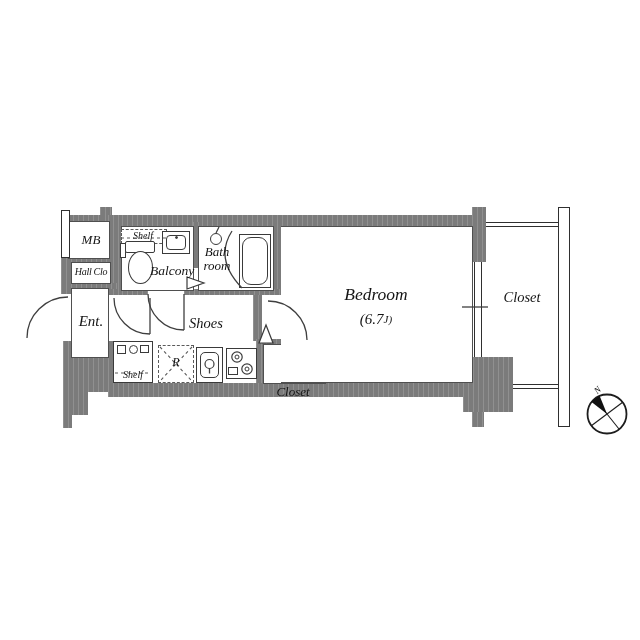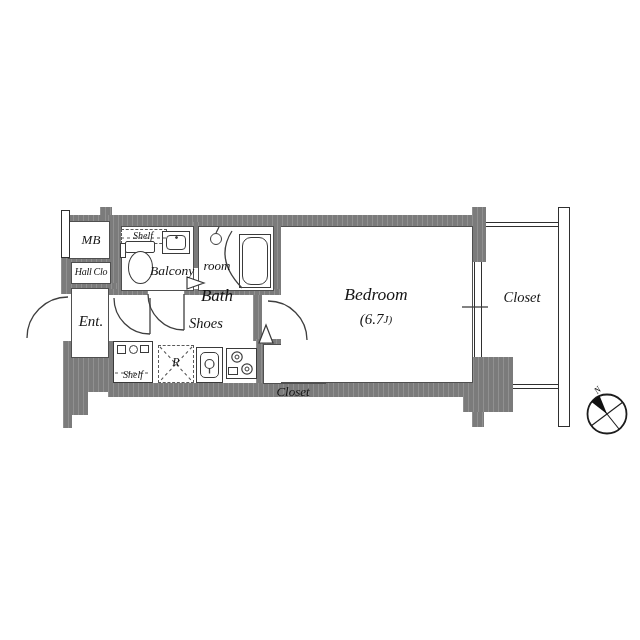--- a/index.html
+++ b/index.html
@@ -115,21 +115,21 @@
     <circle cx="247" cy="369" r="2" fill="none" stroke="#3a3a3a" stroke-width="1"></circle>
     <circle cx="209.5" cy="364" r="4.5" fill="none" stroke="#3a3a3a" stroke-width="1.2"></circle>
     <line x1="209.5" y1="368.5" x2="209.5" y2="373.5"></line>
   </svg>
 
   <div class="lbl" style="left:66px;top:232px;width:50px;height:16px;font-size:13px;">MB</div>
   <div class="lbl" style="left:69px;top:265px;width:44px;height:14px;font-size:10px;letter-spacing:-0.3px;">Hall Clo</div>
   <div class="lbl" style="left:68px;top:313px;width:46px;height:18px;font-size:15px;">Ent.</div>
   <div class="lbl" style="left:123px;top:229px;width:40px;height:14px;font-size:10px;">Shelf</div>
   <div class="lbl" style="left:150px;top:263px;width:44px;height:16px;font-size:13.5px;">Balcony</div>
-  <div class="lbl" style="left:196px;top:245px;width:42px;height:14px;font-size:17px;margin-top:44px;">Bath</div>
+  <div class="lbl" style="left:196px;top:245px;width:42px;height:14px;font-size:13px;">Bath</div>
   <div class="lbl" style="left:196px;top:259px;width:42px;height:14px;font-size:13px;">room</div>
   <div class="lbl" style="left:184px;top:315px;width:44px;height:17px;font-size:14.5px;">Shoes</div>
   <div class="lbl" style="left:113px;top:369px;width:40px;height:13px;font-size:10px;">Shelf</div>
   <div class="lbl" style="left:161px;top:355px;width:30px;height:15px;font-size:12px;">R</div>
   <div class="lbl" style="left:262px;top:356px;width:62px;height:16px;font-size:13px;margin-top:28px;">Closet</div>
   <div class="lbl" style="left:330px;top:284px;width:92px;height:20px;font-size:17.5px;">Bedroom</div>
   <div class="lbl" style="left:335px;top:311px;width:82px;height:18px;font-size:15px;">
     <span>(6.7</span>
       <span style="font-size:11px;">J)</span>
   </div>

